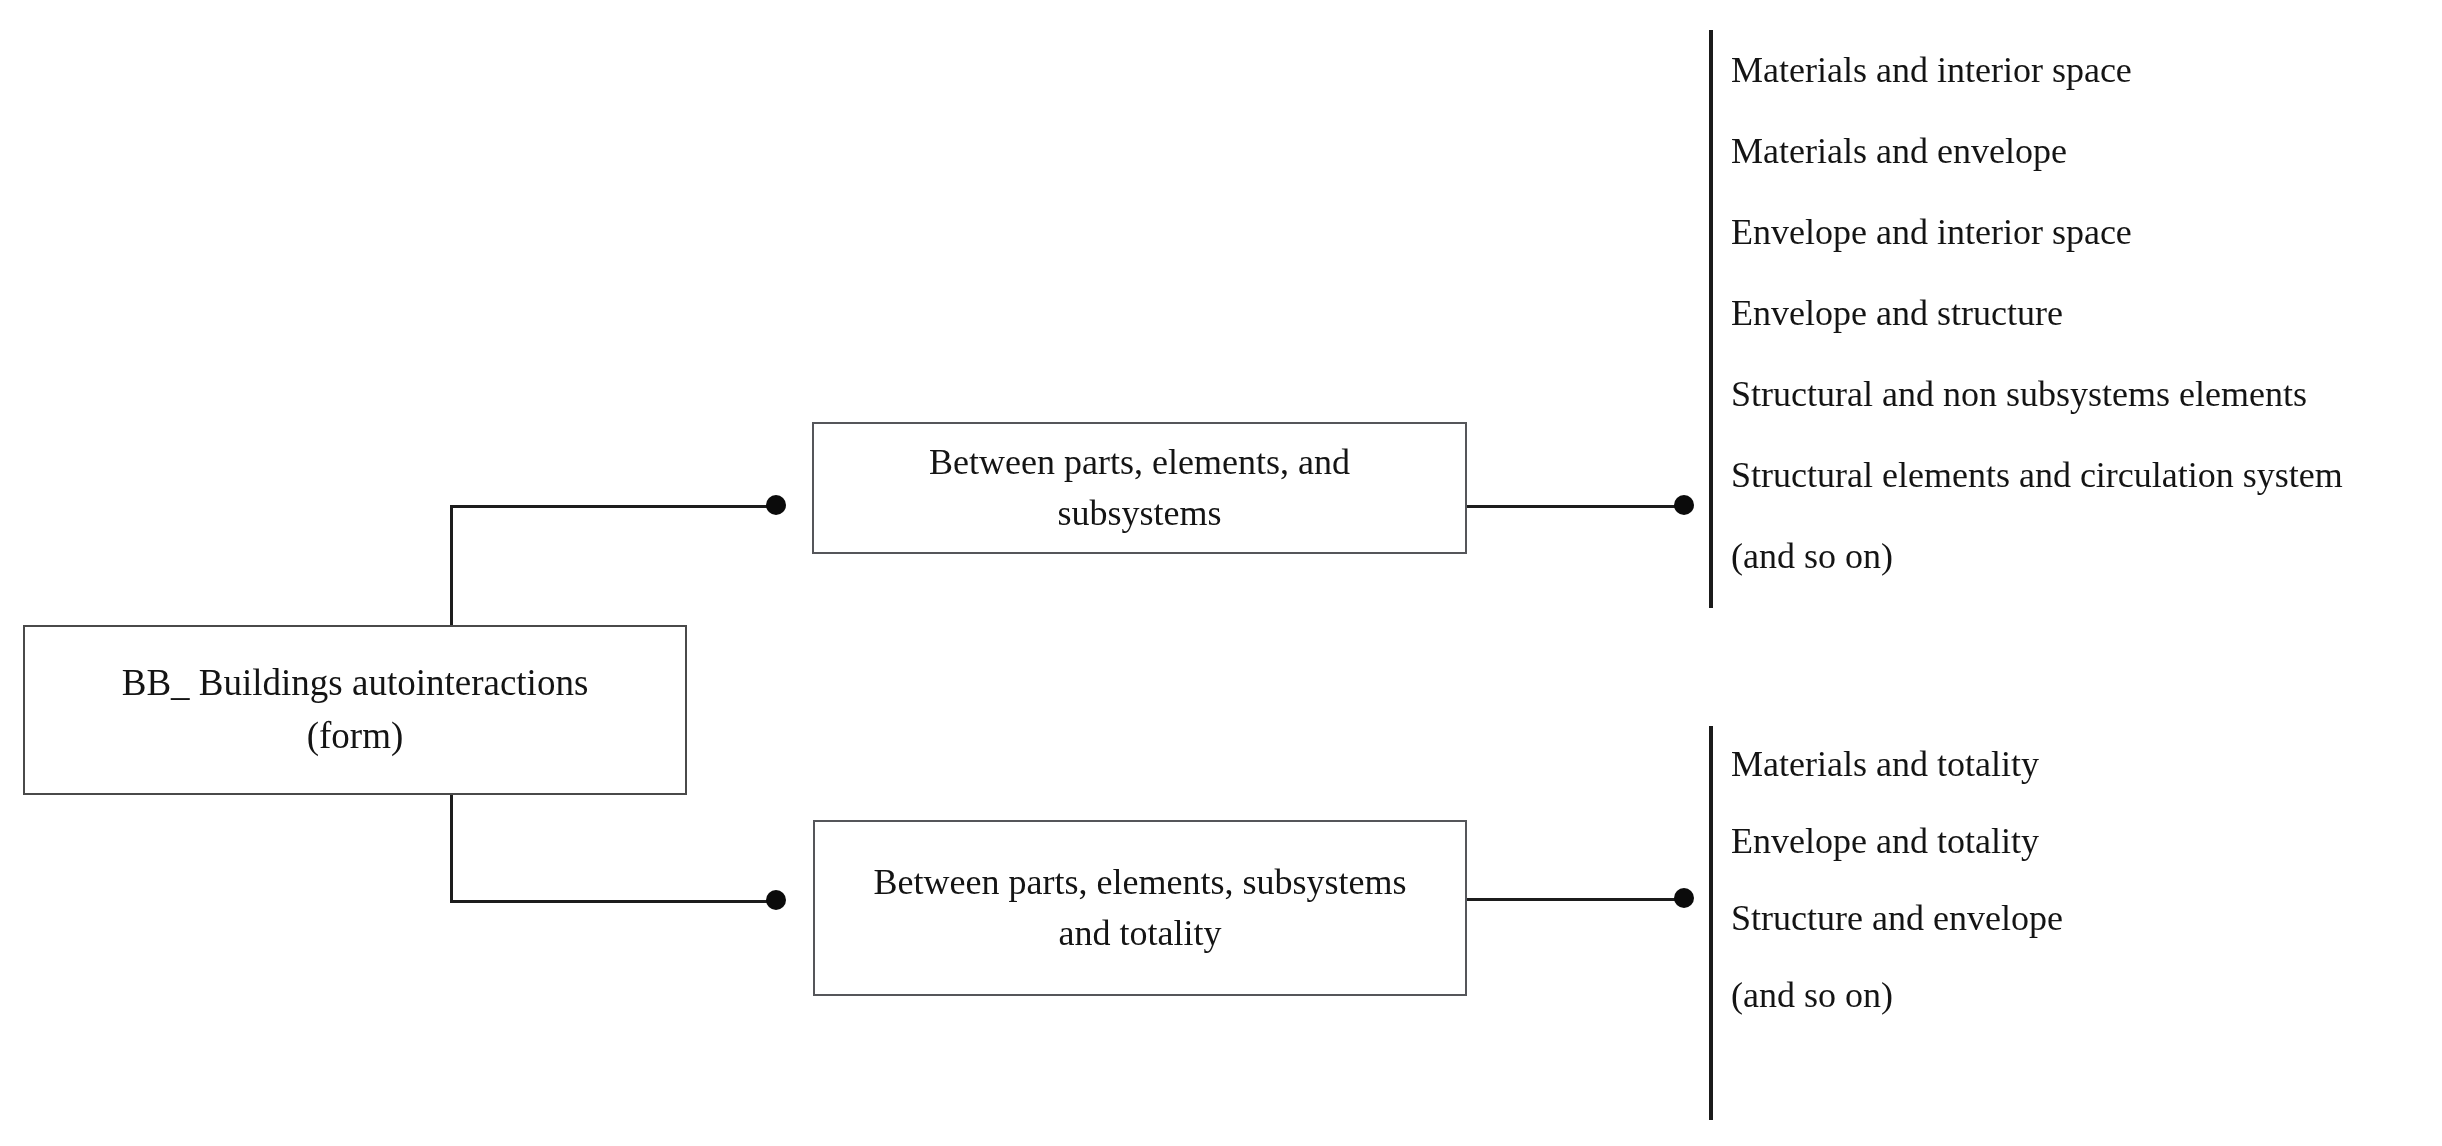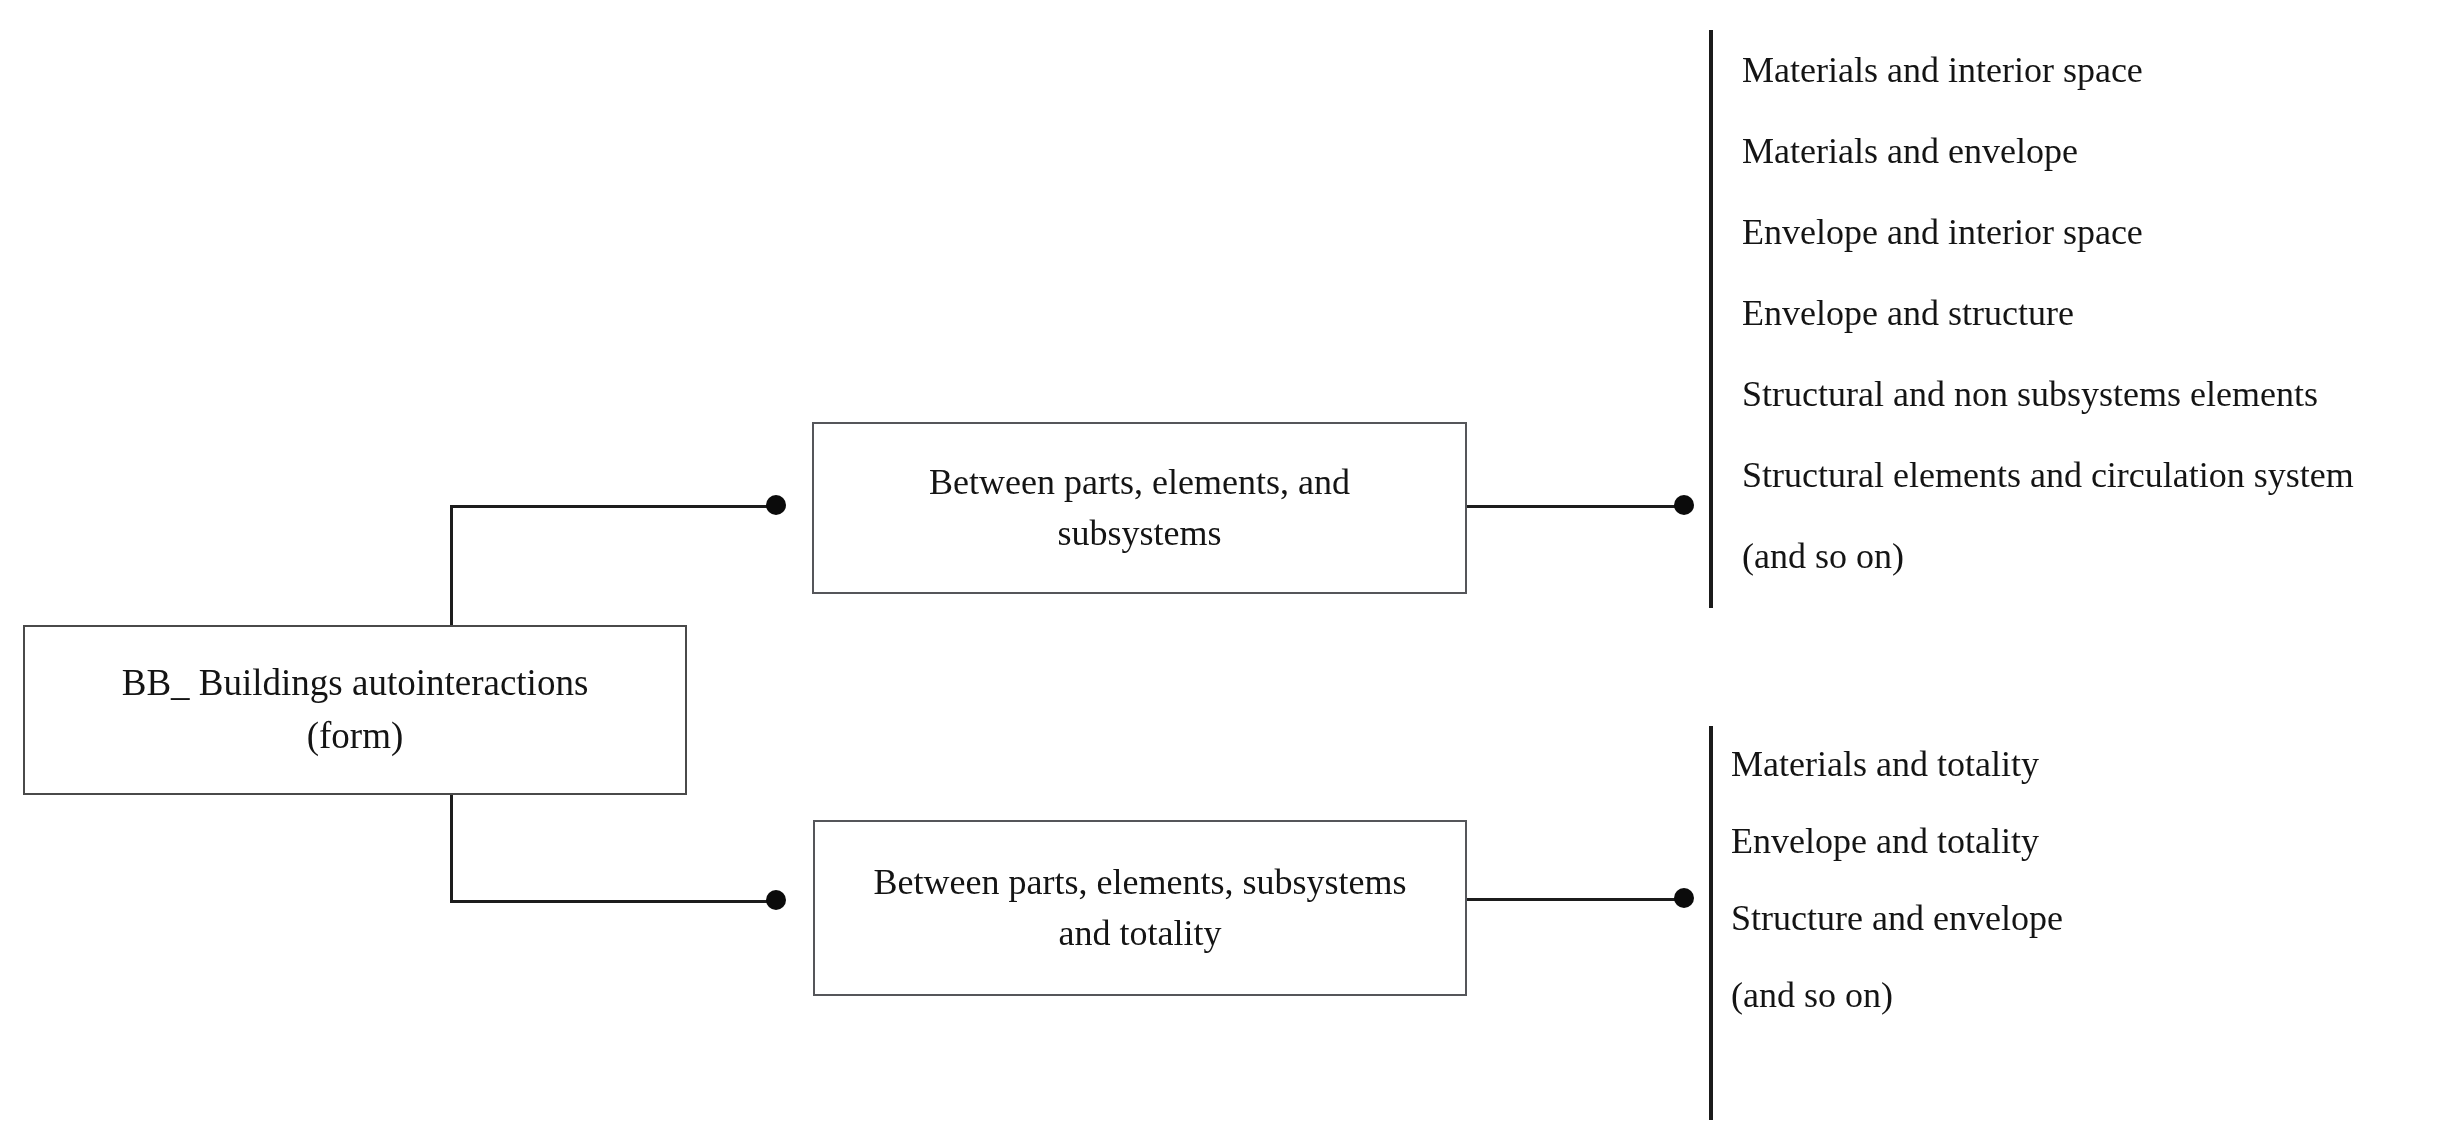--- a/index.html
+++ b/index.html
@@ -45,21 +45,21 @@
     top: 625px;
     width: 664px;
     height: 170px;
     font-size: 37px;
   }
 
   #branch-node-top {
     left: 812px;
     top: 422px;
     width: 655px;
-    height: 172px;
+    height: 132px;
     font-size: 36px;
     border-color: #55565a;
   }
 
   #branch-node-bottom {
     left: 813px;
     top: 820px;
     width: 654px;
     height: 176px;
     font-size: 36px;
@@ -113,21 +113,21 @@
   }
   #list-top    { top: 30px;  height: 578px; }
   #list-bottom { top: 726px; height: 394px; }
 
   .list-item {
     font-size: 36px;
     line-height: 1;
     color: #141414;
     white-space: nowrap;
   }
-  #list-top .list-item    { margin-bottom: 45px; margin-left: 11px; }
+  #list-top .list-item    { margin-bottom: 45px; }
   #list-top .list-item:first-child { margin-top: 22px; }
   #list-bottom .list-item { margin-bottom: 41px; }
   #list-bottom .list-item:first-child { margin-top: 20px; }
 </style>
 </head>
 <body>
 
 <div id="canvas">
 
   <div class="conn-v" id="trunk-top-v"></div>

